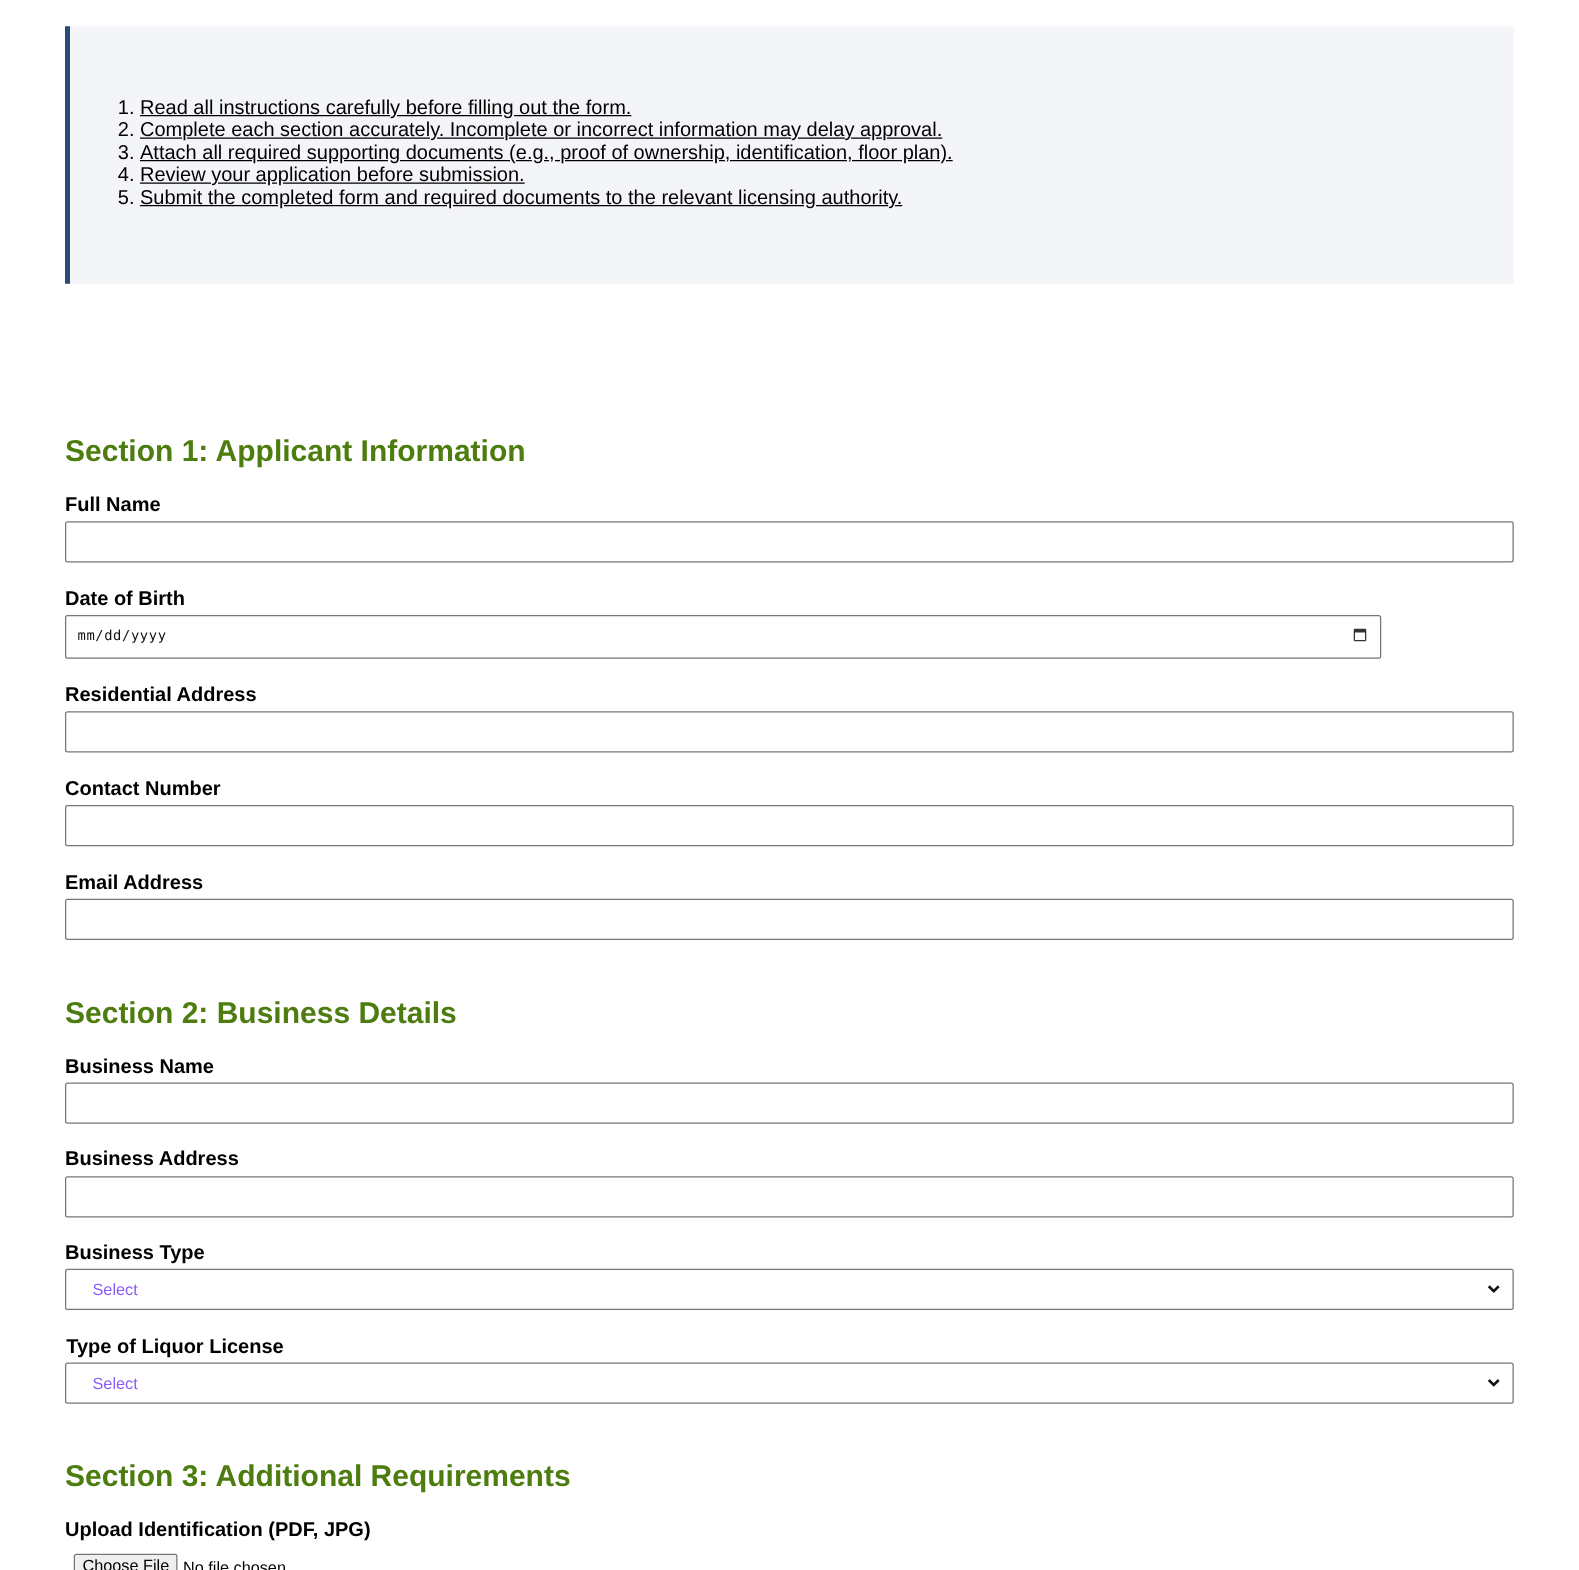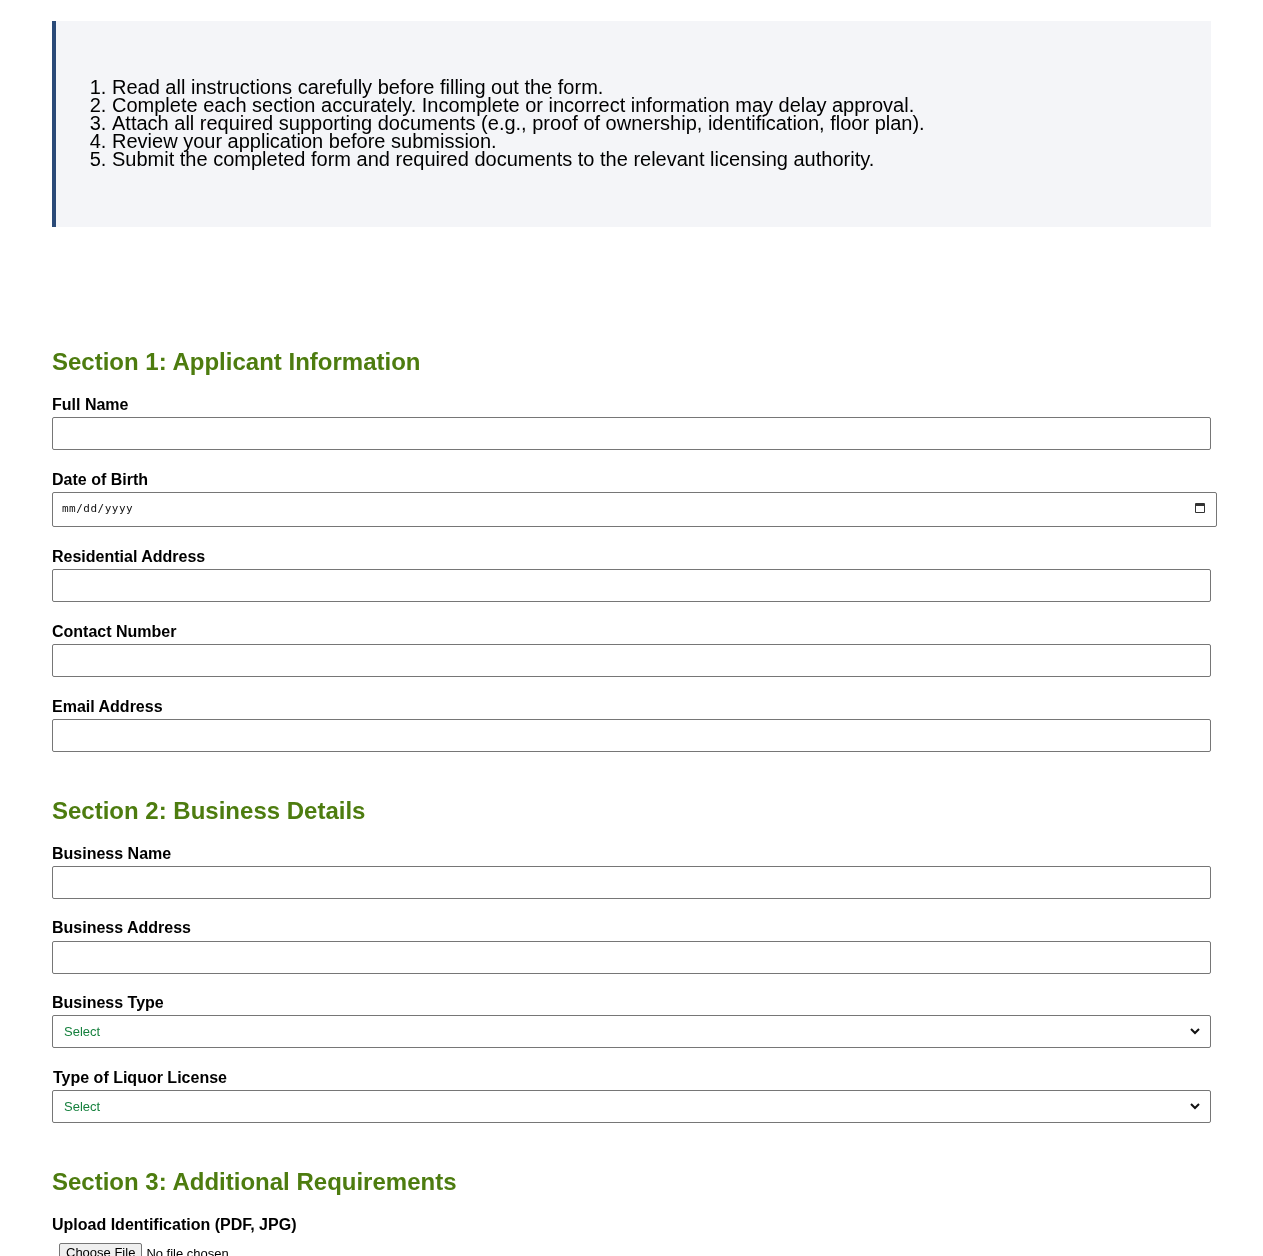--- a/index.html
+++ b/index.html
@@ -30,22 +30,23 @@
     .instructions h2 {
       margin: 0;
       font-size: 24px;
       line-height: 32px;
       color: #2a4a78;
       font-weight: bold;
     }
     .instructions ol {
       margin: 24px 0 0 0;
       padding-left: 40px;
-      font-size: 20px;
+      font-size: 16px;
       line-height: 18px;
+      text-decoration: underline;
     }
     .section-title {
       color: #4d7c0f;
       font-size: 24px;
       font-weight: bold;
       margin: 0;
       line-height: 28px;
     }
     .field-label {
       display: block;
@@ -61,21 +62,21 @@
       border: 1px solid #767676;
       border-radius: 2px;
       background: #fff;
       margin: 0;
       padding: 0 8px;
       font-family: "Liberation Sans", sans-serif;
       font-size: 13px;
     }
     .date-input {
       position: relative;
-      width: 1165px;
+      width: 1053px;
       height: 35px;
       box-sizing: border-box;
       border: 1px solid #767676;
       border-radius: 2px;
       background: #fff;
     }
     .date-input .placeholder {
       position: absolute;
       left: 9px;
       top: 9px;
@@ -99,24 +100,24 @@
       position: relative;
       width: 1159px;
       height: 33px;
       box-sizing: border-box;
       border: 1px solid #767676;
       border-radius: 2px;
       background: #fff;
     }
     .select-input .value {
       position: absolute;
-      left: 11px;
+      left: 21px;
       top: 8px;
       font-size: 13px;
-      color: #15803d;
+      color: #8b5cf6;
     }
     .select-input .chev {
       position: absolute;
       right: 9px;
       top: 9px;
       width: 12px;
       height: 12px;
     }
     .file-row {
       display: flex;

